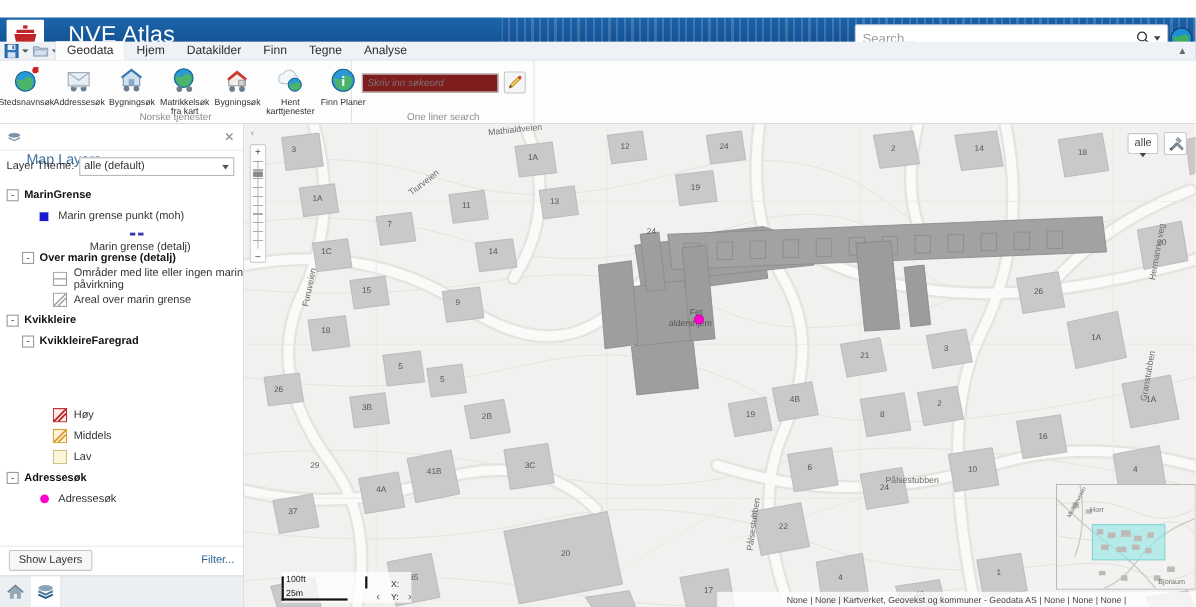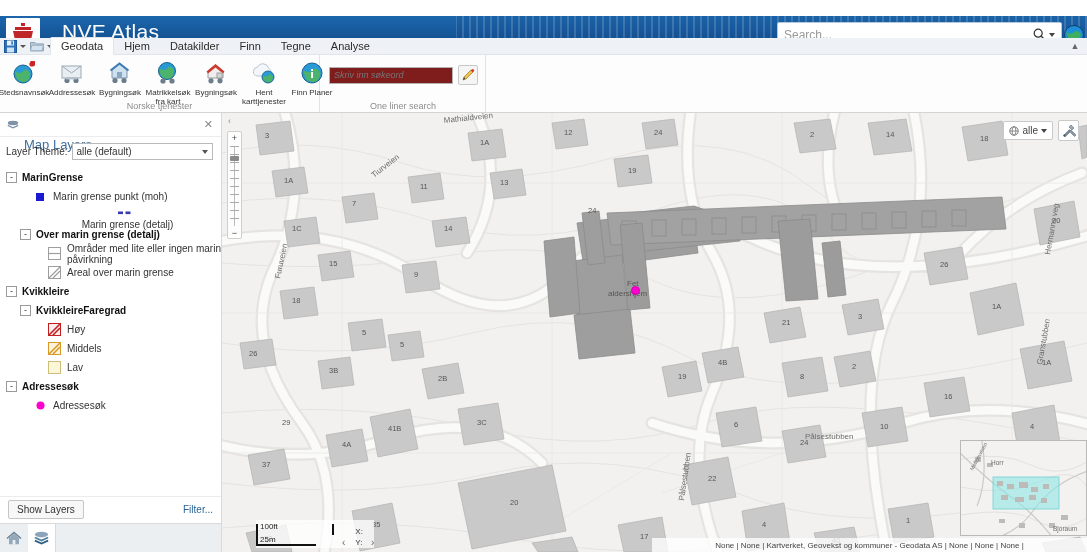--- a/index.html
+++ b/index.html
@@ -216,21 +216,21 @@
   .pan-arrow {
     position: absolute; left: 6px; top: 3px; font-size: 9px; color: #888; cursor: pointer;
   }
 
   .map-tools {
     position: absolute; right: 8px; top: 7px; display: flex; align-items: center; gap: 5px;
   }
   .alle-dd {
     height: 19px; background: #fff; border: 1px solid #c9c9c9; border-radius: 2px;
     display: flex; align-items: center; gap: 3px; padding: 0 5px; cursor: pointer;
-    font-size: 10px; color: #444;
+    font-size: 10px; color: #444; flex-direction: column;
   }
   .tools-btn {
     width: 21px; height: 21px; background: #fff; border: 1px solid #c9c9c9;
     border-radius: 2px; display: flex; align-items: center; justify-content: center;
     cursor: pointer;
   }
 
   .scalebar-wrap {
     position: absolute; left: 6px; bottom: 4px; height: 28px;
     display: flex; align-items: flex-end; background: rgba(255,255,255,.75); margin-left: 28px;
@@ -519,21 +519,21 @@
           <span class="tlabel">Areal over marin grense</span>
         </div>
         <div class="tnode grp" style="padding-left: 4px;">
           <span class="toggler">-</span>
           <span class="tlabel">Kvikkleire</span>
         </div>
         <div class="tnode grp" style="padding-left: 18px;">
           <span class="toggler">-</span>
           <span class="tlabel">KvikkleireFaregrad</span>
         </div>
-        <div class="tnode" style="padding-left: 46px;">
+        <div class="tnode" style="padding-left: 46px; margin-top: 48px;">
           <span class="swatch"><svg width="13" height="13">
               <rect x="0.5" y="0.5" width="12" height="12" fill="#fdecec" stroke="#c02020"></rect>
               <line x1="1" y1="12" x2="12" y2="1" stroke="#c02020" stroke-width="1.6"></line>
               <line x1="5" y1="12" x2="12" y2="5" stroke="#c02020" stroke-width="1.6"></line>
             </svg></span>
           <span class="tlabel">Høy</span>
         </div>
         <div class="tnode" style="padding-left: 46px;">
           <span class="swatch"><svg width="13" height="13">
               <rect x="0.5" y="0.5" width="12" height="12" fill="#fdf3dc" stroke="#d79a28"></rect>

